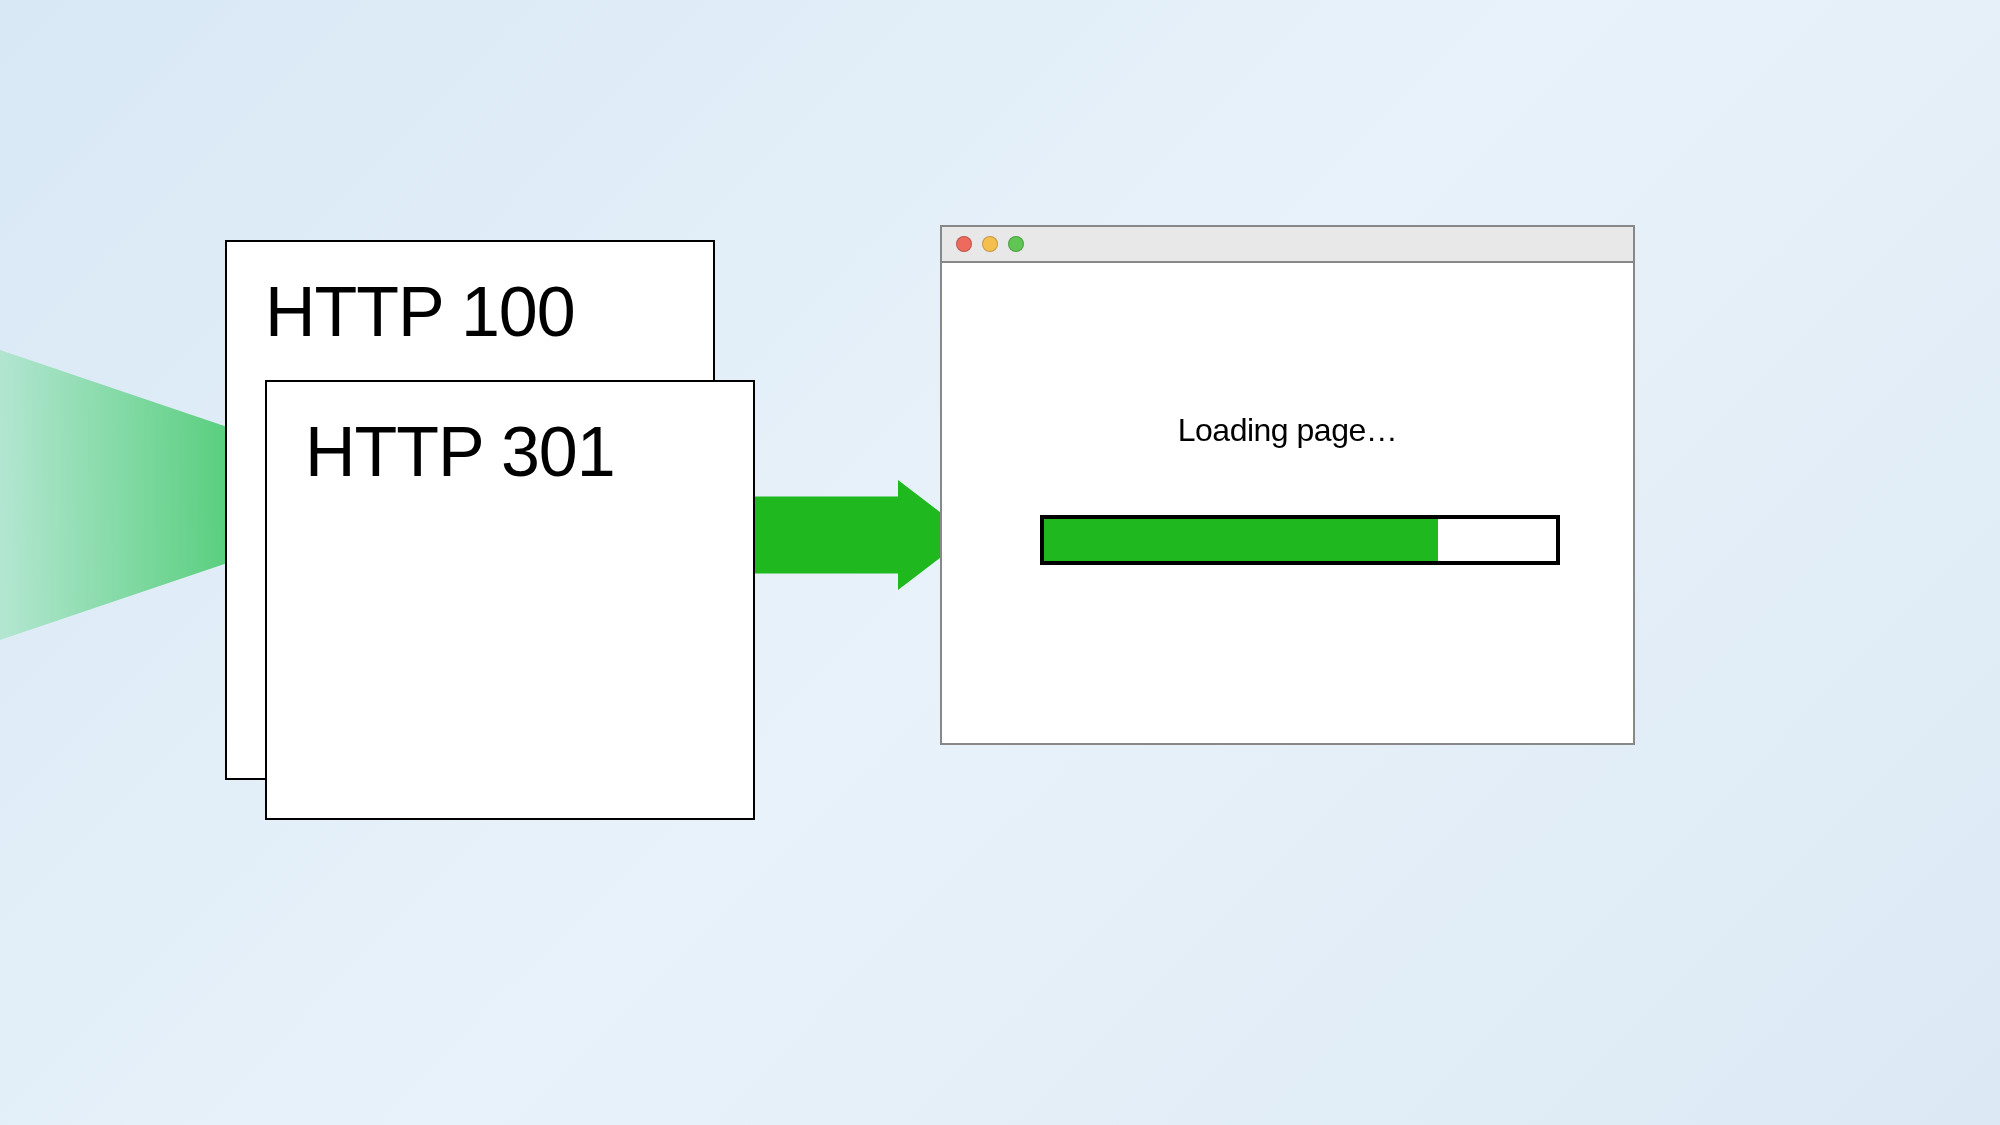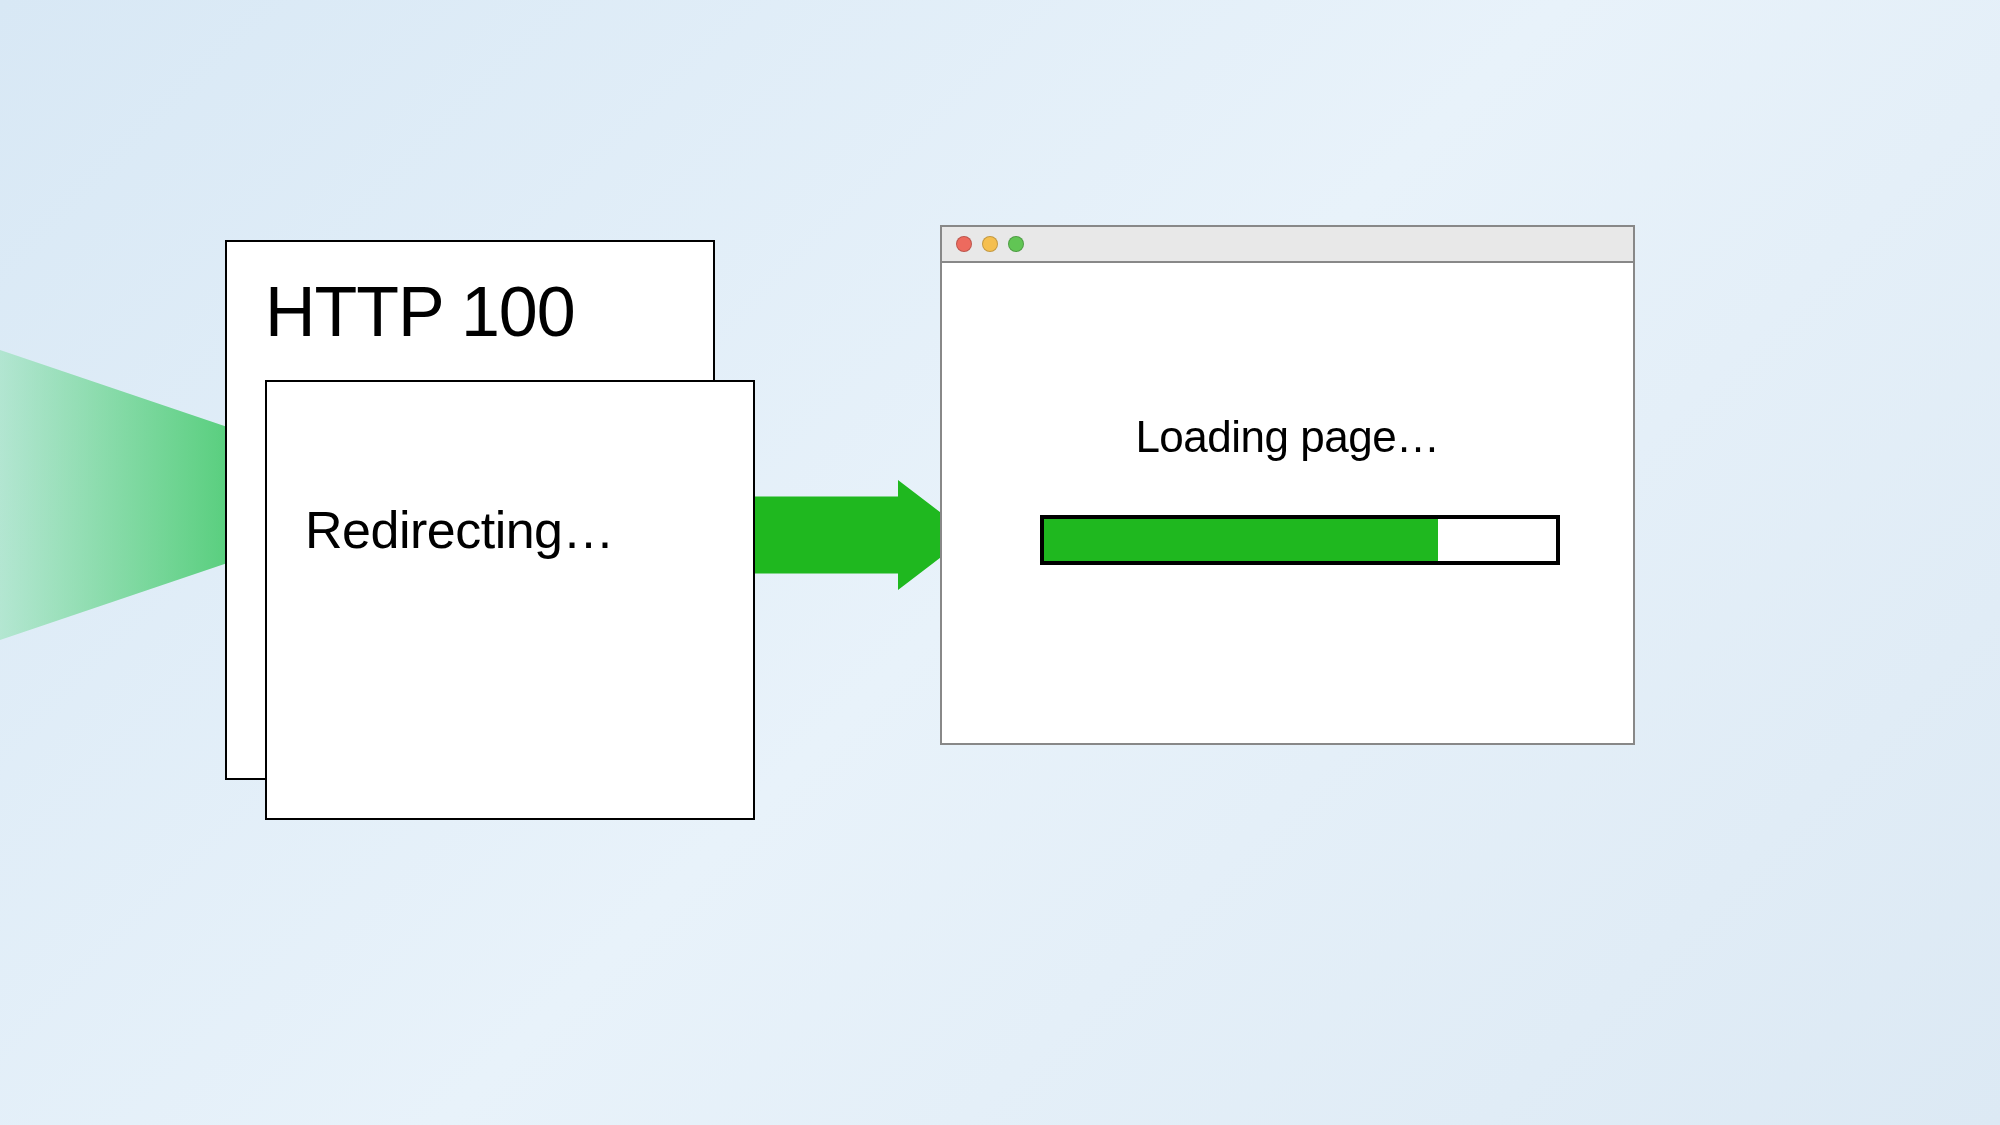--- a/index.html
+++ b/index.html
@@ -116,21 +116,21 @@
     .dot-close { background: #ed6a5e; }
     .dot-min { background: #f5bf4f; }
     .dot-max { background: #61c554; }
 
     .loading-label {
       position: absolute;
       top: 185px;
       left: 0;
       right: 0;
       text-align: center;
-      font-size: 44px;
+      font-size: 32px;
       font-weight: 300;
       color: #000;
       letter-spacing: -0.5px;
     }
 
     .progress-outer {
       position: absolute;
       top: 288px;
       left: 98px;
       width: 520px;
@@ -149,21 +149,21 @@
 
 <div class="left-beam"></div>
 
 <div class="page-back">
   <div class="title">HTTP 100</div>
 </div>
 
 <div class="mid-arrow"></div>
 
 <div class="page-front">
-  <div class="subtitle">Redirecting…</div>
+  <div class="title">HTTP 301</div>
 </div>
 
 <div class="browser">
   <div class="titlebar">
     <div class="dot dot-close"></div>
     <div class="dot dot-min"></div>
     <div class="dot dot-max"></div>
   </div>
   <div class="loading-label">Loading page…</div>
   <div class="progress-outer">

